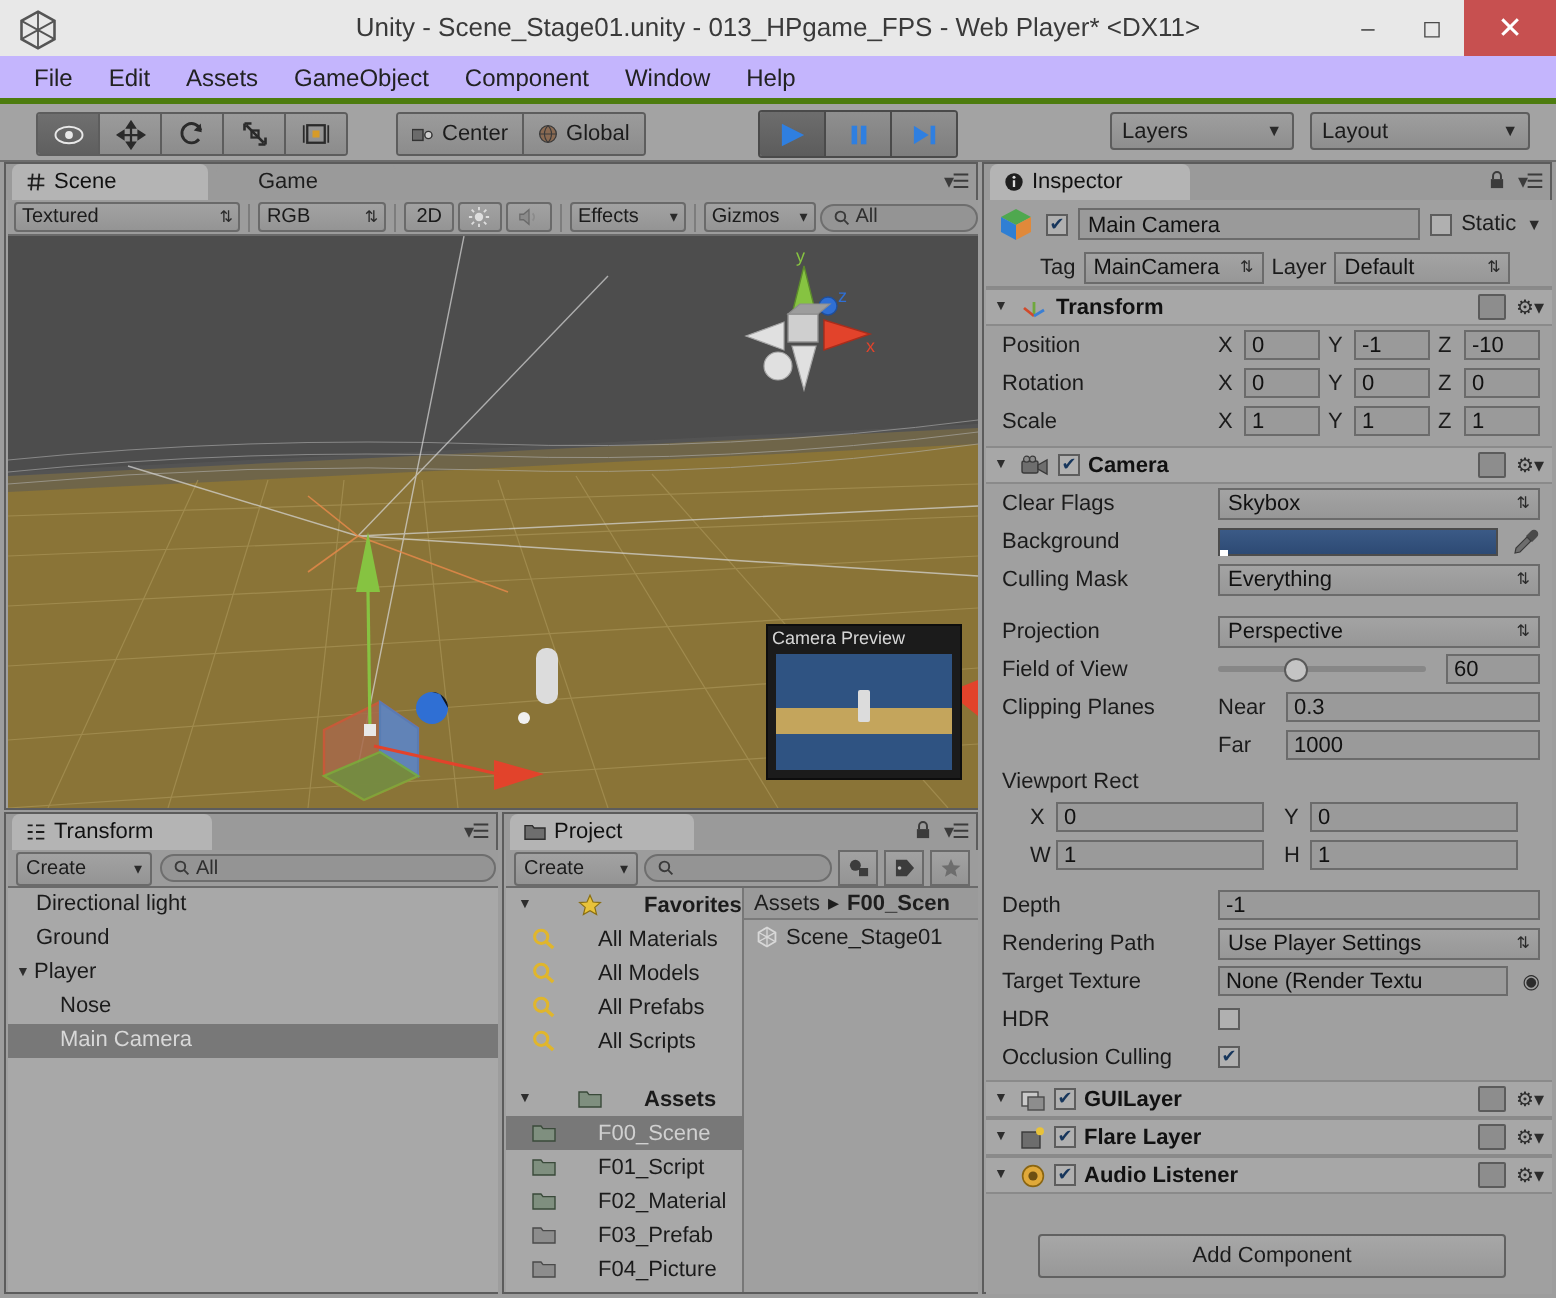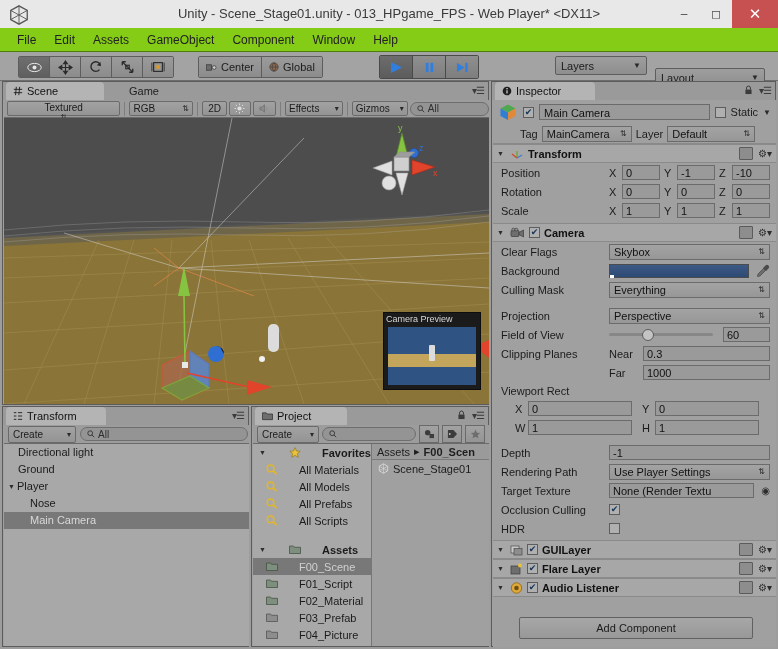--- a/index.html
+++ b/index.html
@@ -8,21 +8,21 @@
 
   
   .titlebar{position:absolute;left:0;top:0;width:778px;height:28px;background:#e8e8e8;border-bottom:1px solid #dcdcdc;}
   .win-logo{position:absolute;left:8px;top:4px;width:22px;height:22px;color:#4a4a4a;}
   .win-title{position:absolute;left:0;top:0;width:778px;height:28px;line-height:28px;text-align:center;font-size:13px;color:#3a3a3a;}
   .win-btns{position:absolute;right:0;top:0;height:28px;display:flex;}
   .win-btn{width:32px;height:28px;display:flex;align-items:center;justify-content:center;color:#4a4a4a;font-size:12px;cursor:default;}
   .win-btn.close{width:46px;background:#c75050;color:#fff;font-size:15px;}
 
   
-  .menubar{position:absolute;left:0;top:28px;width:778px;height:24px;background:#84cc16;border-bottom:1px solid #4d7c0f;display:flex;align-items:center;padding-left:8px;box-sizing:border-box;}
+  .menubar{position:absolute;left:0;top:28px;width:778px;height:24px;background:#c4b5fd;border-bottom:3px solid #4d7c0f;display:flex;align-items:center;padding-left:8px;box-sizing:border-box;}
   .menu-item{font-size:12px;color:#222;padding:3px 9px;cursor:default;}
 
   
   .editor{position:absolute;left:0;top:52px;width:778px;height:597px;background:#9d9d9d;}
 
   
   .toolbar{position:absolute;left:0;top:0;width:778px;height:28px;background:#a3a3a3;border-bottom:1px solid #6d6d6d;}
   .tbtn-group{position:absolute;display:flex;border:1px solid #5d5d5d;border-radius:2px;overflow:hidden;}
   .tbtn{width:30px;height:20px;background:linear-gradient(#9b9b9b,#8c8c8c);border-right:1px solid #5d5d5d;display:flex;align-items:center;justify-content:center;cursor:default;}
   .tbtn:last-child{border-right:none;}
@@ -212,21 +212,21 @@
             <path d="M2 2 L10 7 L2 12 Z" fill="#2f7fe0"></path>
             <rect x="11" y="2" width="2.5" height="10" fill="#2f7fe0"></rect>
           </svg>
         </div>
       </div>
 
       <div class="dropdown" style="left:555px;top:4px;width:92px;">
         <span>Layers</span>
         <span class="caret">▼</span>
       </div>
-      <div class="dropdown" style="left:655px;top:16px;width:110px;">
+      <div class="dropdown" style="left:655px;top:4px;width:110px;">
         <span>Layout</span>
         <span class="caret">▼</span>
       </div>
     </div>
 
     <div class="panel" id="scene-panel">
       <div class="panel-tabbar">
         <div class="ptab sel" style="left:3px;width:98px;">
           <svg width="10" height="10" viewBox="0 0 12 12">
             <path d="M4 1 L3 11 M8 1 L7 11 M1 4 L11 4 M1 8 L11 8" stroke="#1e1e1e" stroke-width="1.1"></path>
@@ -236,21 +236,21 @@
         <div class="ptab" style="left:105px;width:90px;background:#9a9a9a;">
           <svg width="10" height="10" viewBox="0 0 12 12">
             <path d="M9 1 A5 5 0 1 0 9 11 A4 4 0 1 1 9 1 Z" fill="#1e1e1e"></path>
           </svg>
           <span>Game</span>
         </div>
         <span class="ptab-menu">▾☰</span>
       </div>
 
       <div class="scene-toolbar">
-        <div class="stb" style="width:118px;flex-direction:column;">
+        <div class="stb" style="width:118px;">
           <span>Textured</span>
           <span class="caret">⇅</span>
         </div>
         <div class="sep"></div>
         <div class="stb" style="width:66px;">
           <span>RGB</span>
           <span class="caret">⇅</span>
         </div>
         <div class="sep"></div>
         <div class="stb" style="width:26px;justify-content:center;">
@@ -760,26 +760,26 @@
             <span>Use Player Settings</span>
             <span class="caret">⇅</span>
           </div>
         </div>
         <div class="prow2">
           <span class="plabel">Target Texture</span>
           <div class="field" style="flex:1;overflow:hidden;white-space:nowrap;">None (Render Textu</div>
           <span style="font-size:10px;color:#2c2c2c;margin-left:3px;">◉</span>
         </div>
         <div class="prow2">
+          <span class="plabel">HDR</span>
+          <span class="cb"></span>
+        </div>
+        <div class="prow2">
           <span class="plabel">Occlusion Culling</span>
           <span class="cb on"></span>
-        </div>
-        <div class="prow2">
-          <span class="plabel">HDR</span>
-          <span class="cb"></span>
         </div>
 
         <div class="comp-header" style="margin-top:2px;">
           <span class="foldout">▼</span>
           <svg width="13" height="12" viewBox="0 0 13 12">
             <rect x="1" y="2" width="8" height="7" fill="#c9c9c9" stroke="#4a4a4a" stroke-width="0.7"></rect>
             <rect x="4" y="4.5" width="8" height="6.5" fill="#8d8d8d" stroke="#4a4a4a" stroke-width="0.7"></rect>
           </svg>
           <span class="cb on"></span>
           <span class="comp-title">GUILayer</span>

